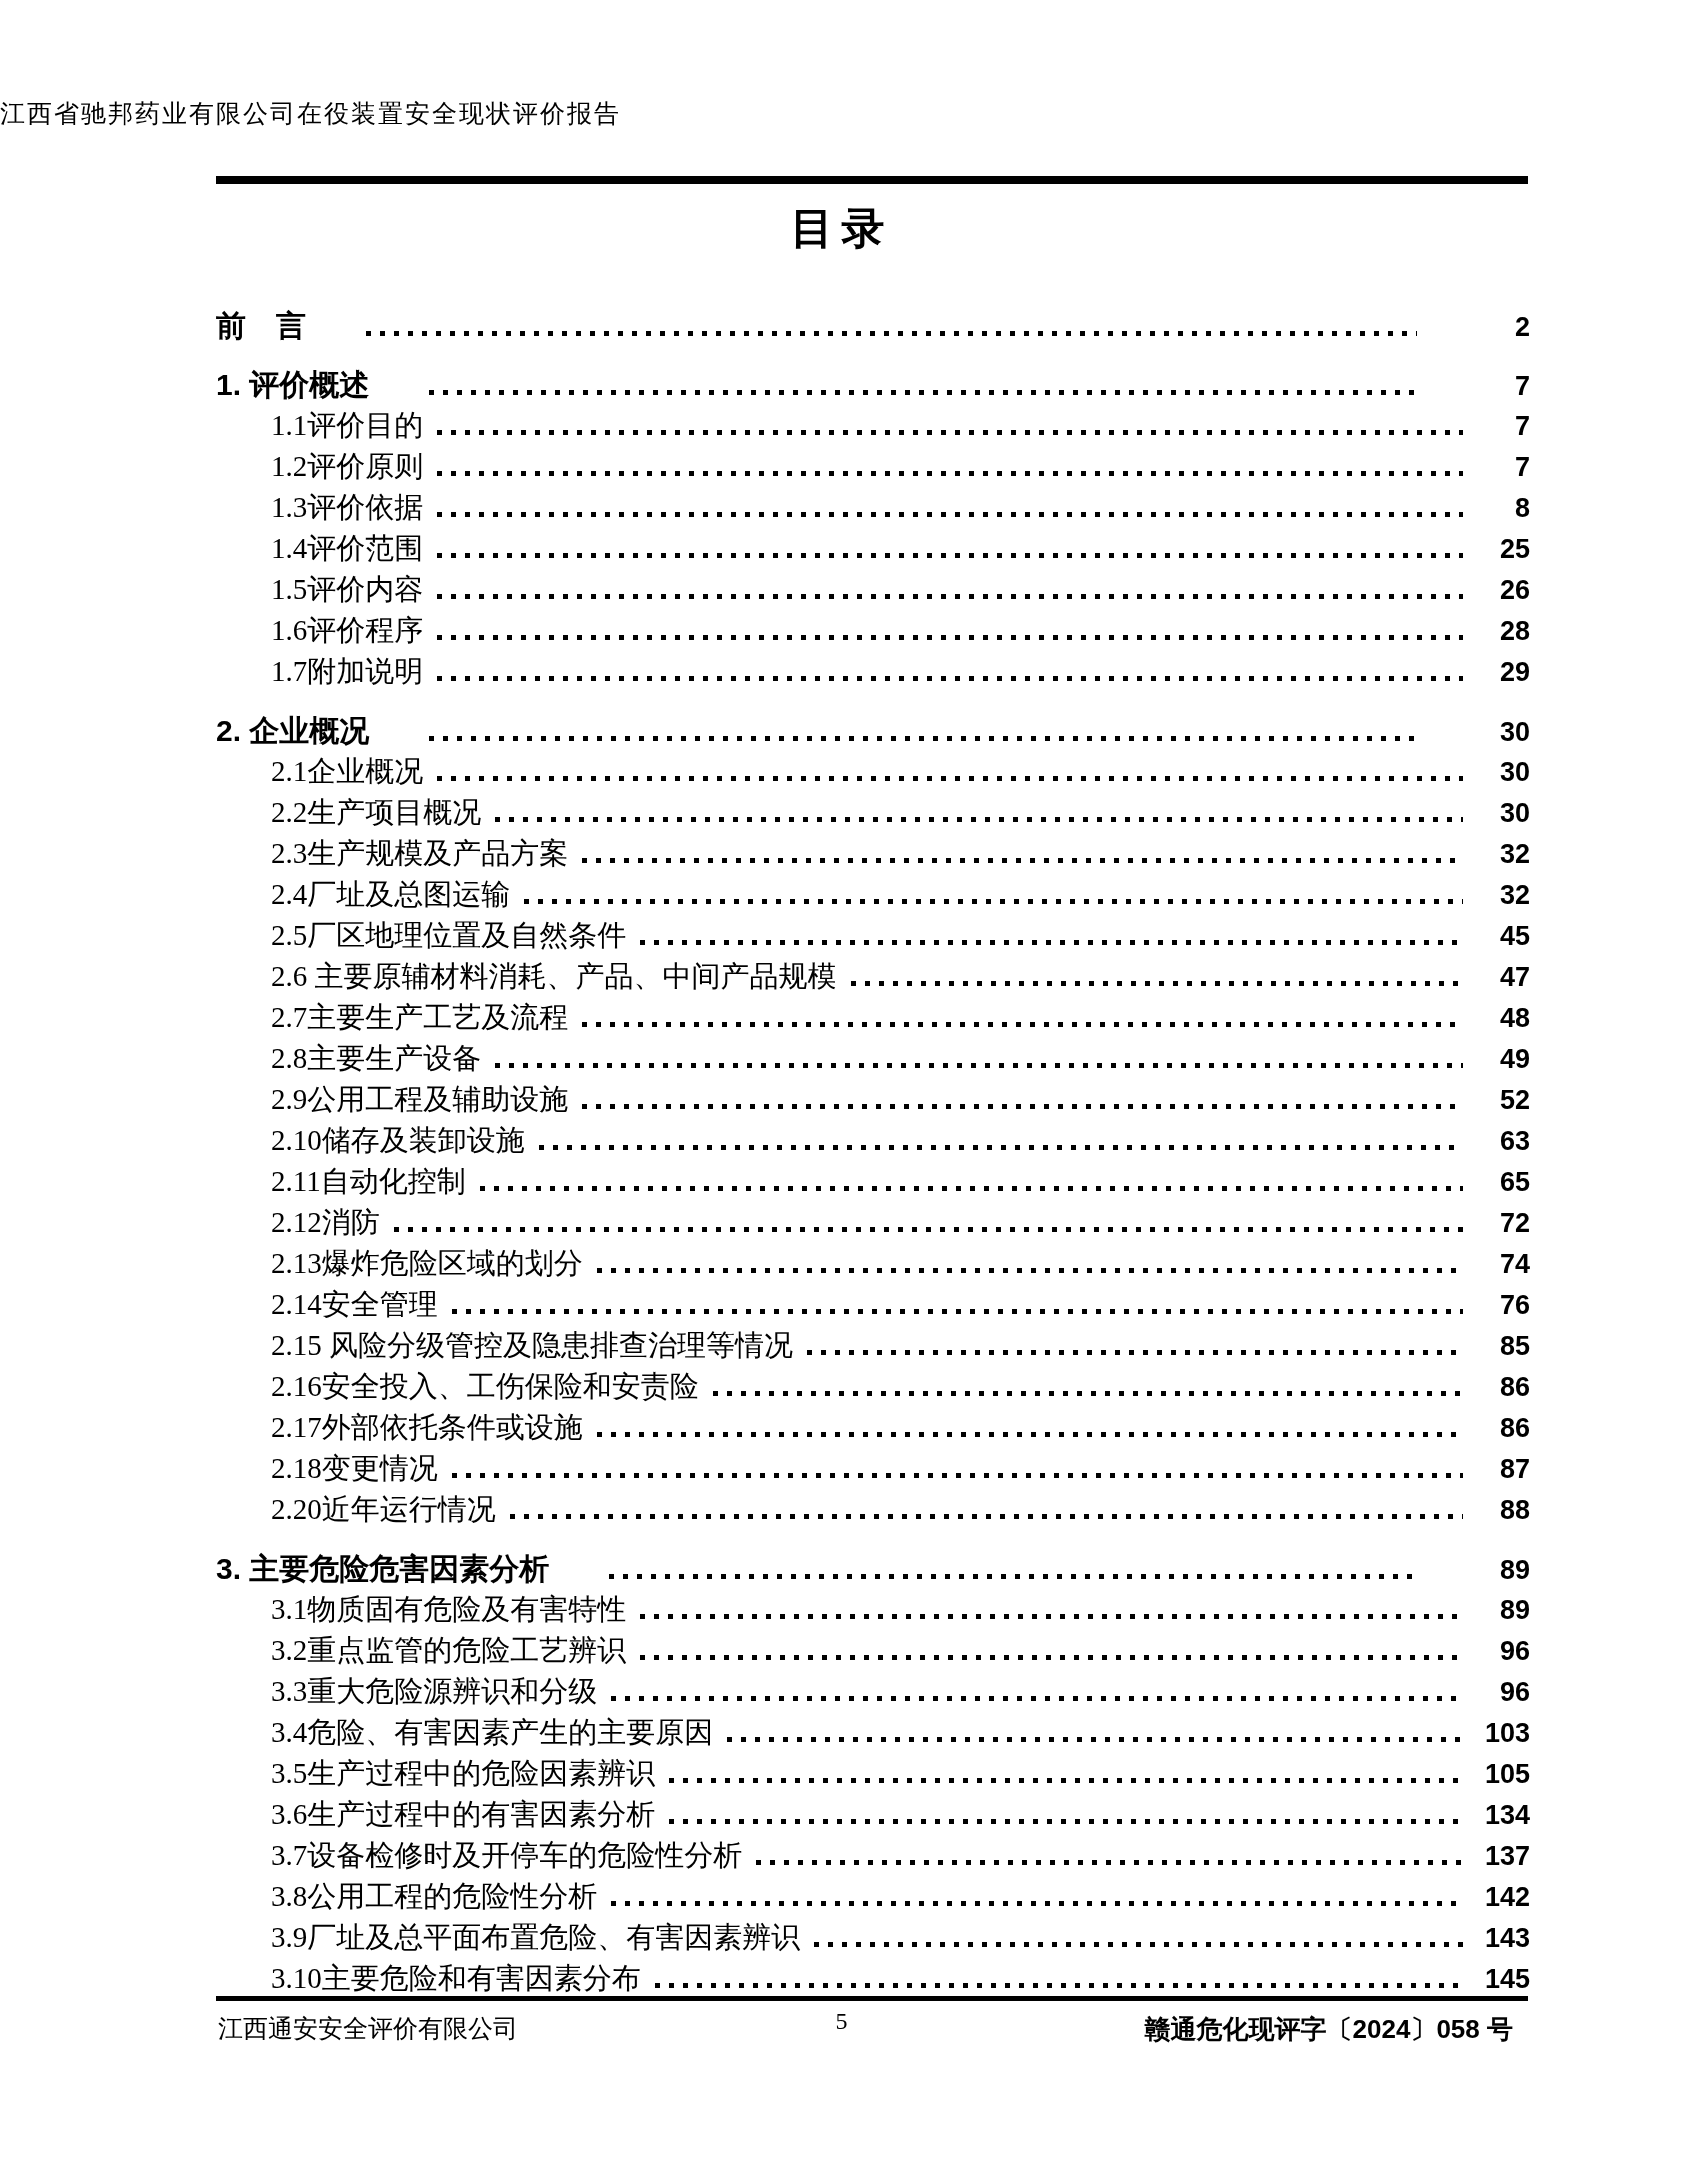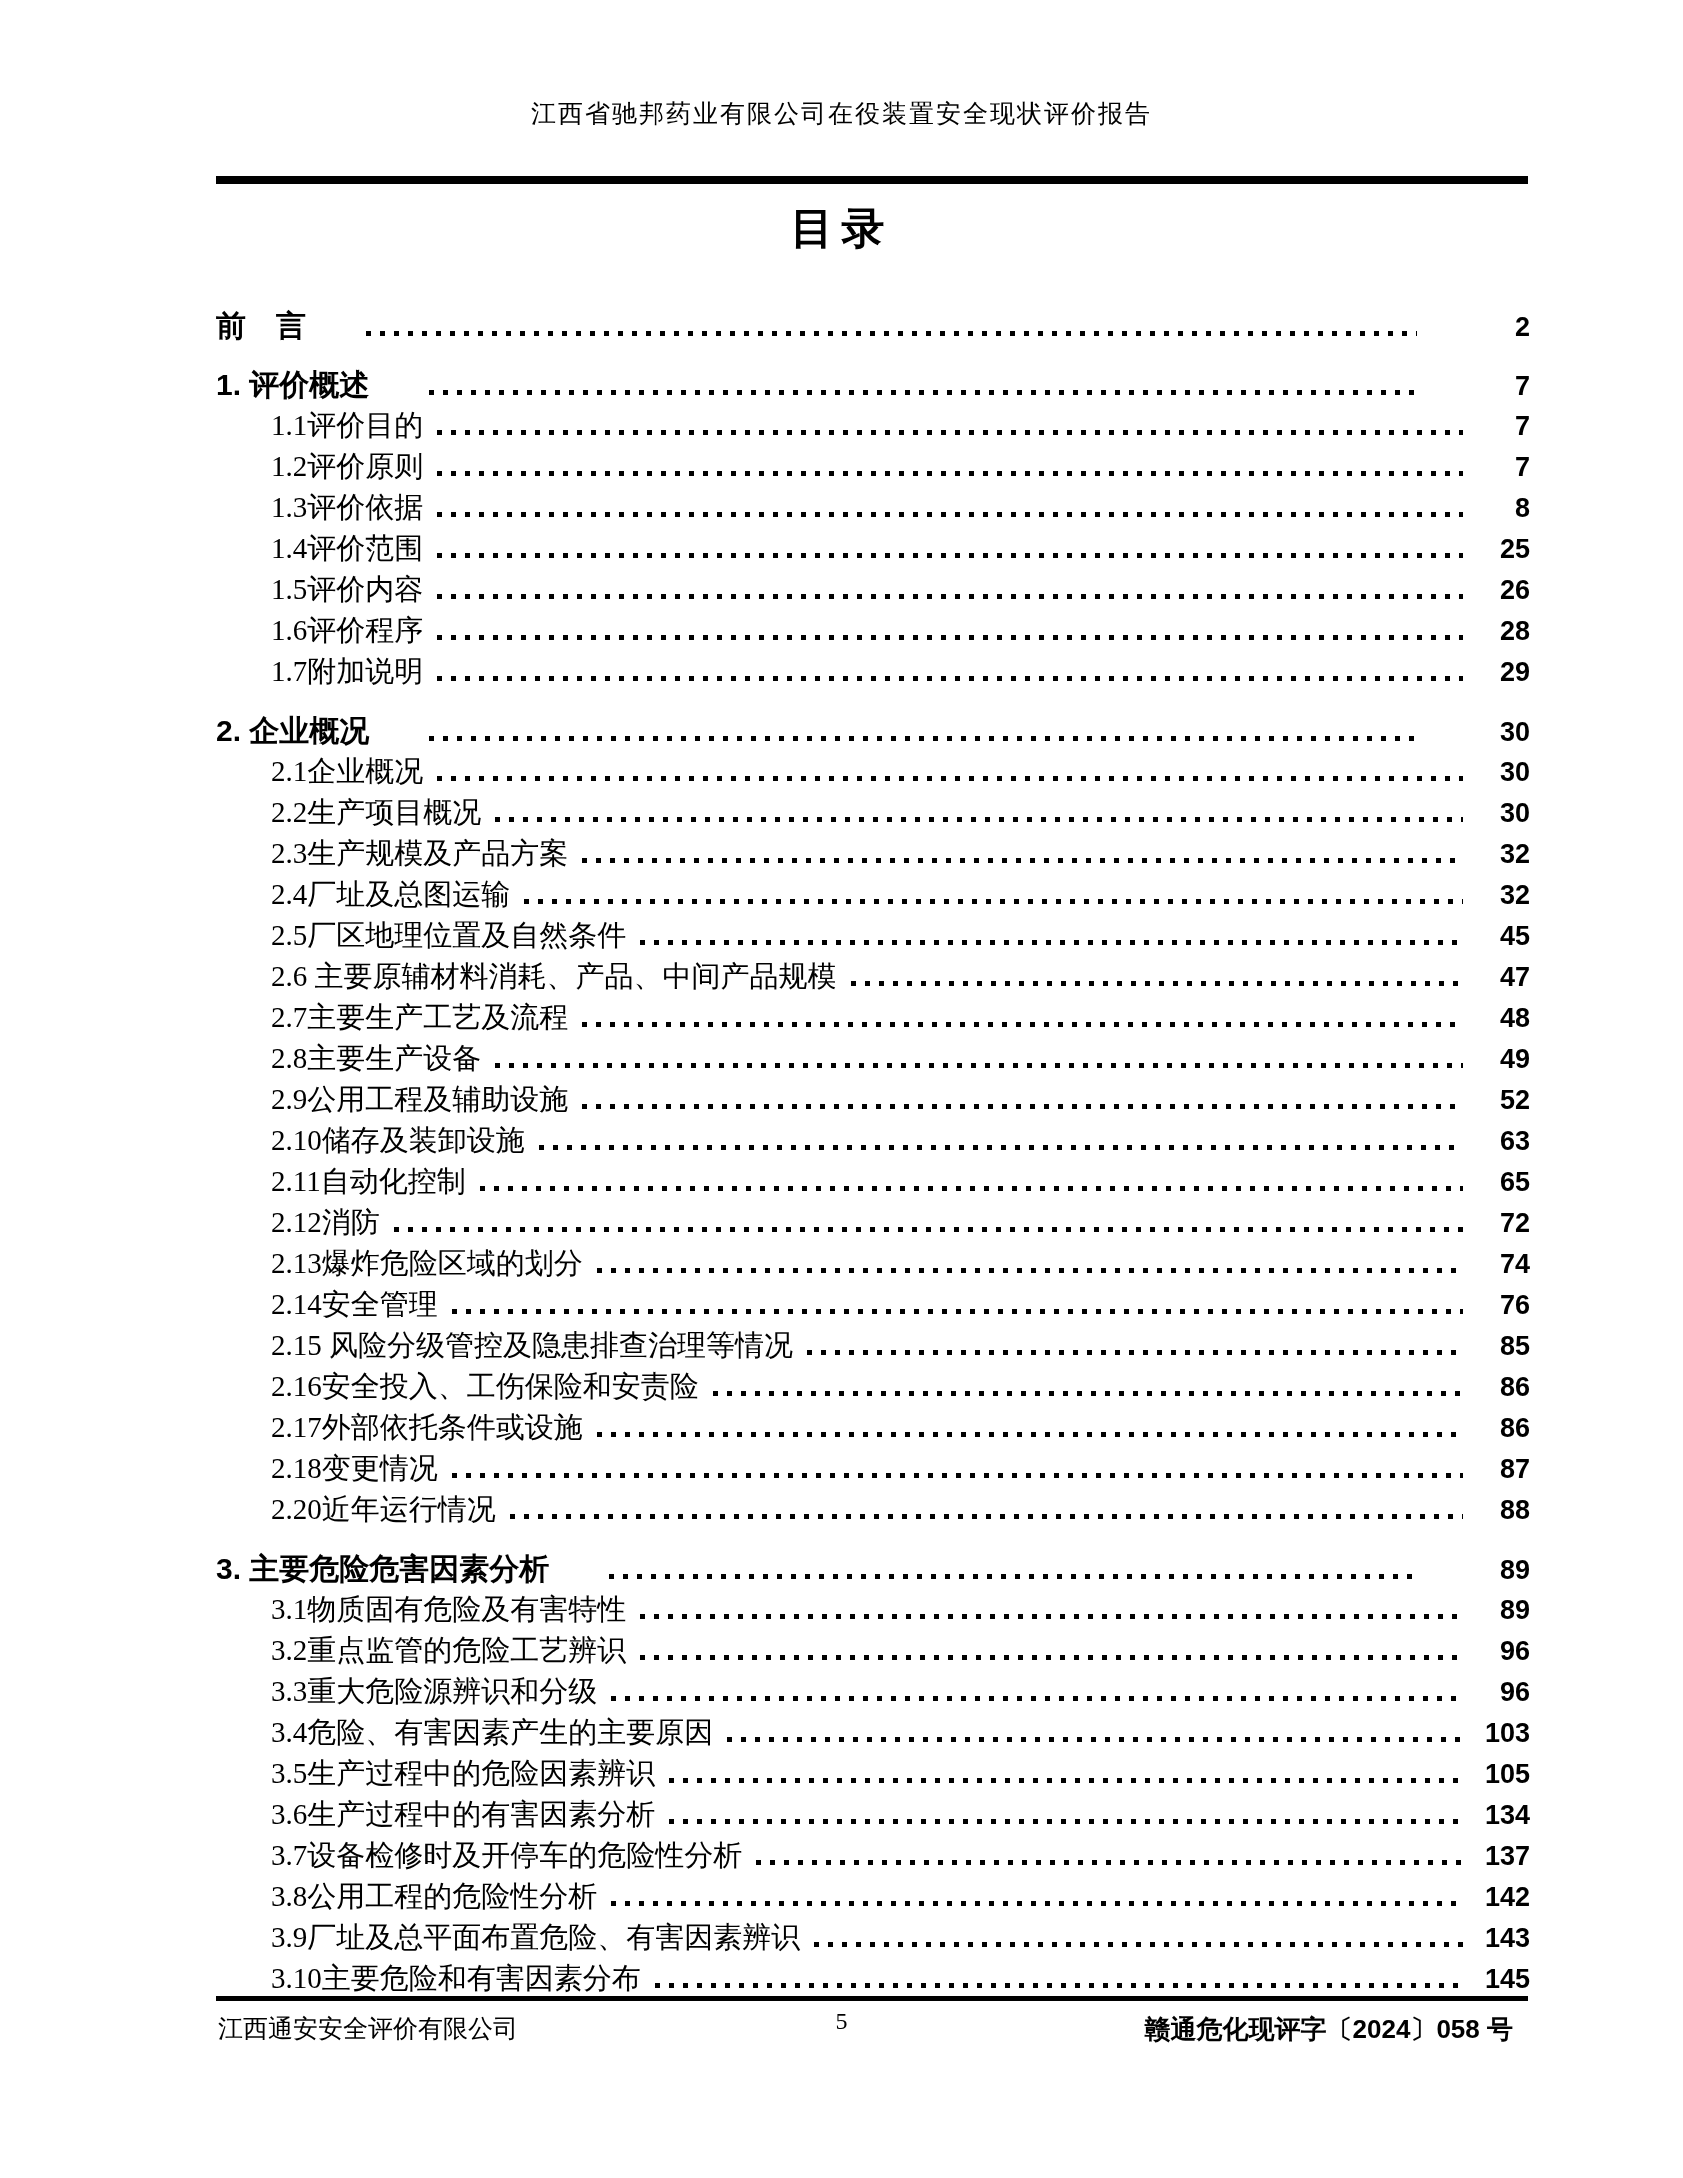--- a/index.html
+++ b/index.html
@@ -11,21 +11,20 @@
     background: #ffffff;
     color: #000000;
     font-family: "Liberation Serif", serif;
     overflow: hidden;
   }
 
   
   .header-title {
     position: absolute;
     top: 97px; left: 0; width: 100%;
-    text-align: center;
     font-size: 25px;
     letter-spacing: 2px;
   }
   .header-rule {
     position: absolute;
     top: 176px; left: 216px;
     width: 1312px; height: 8px;
     background: #000000;
   }
 

